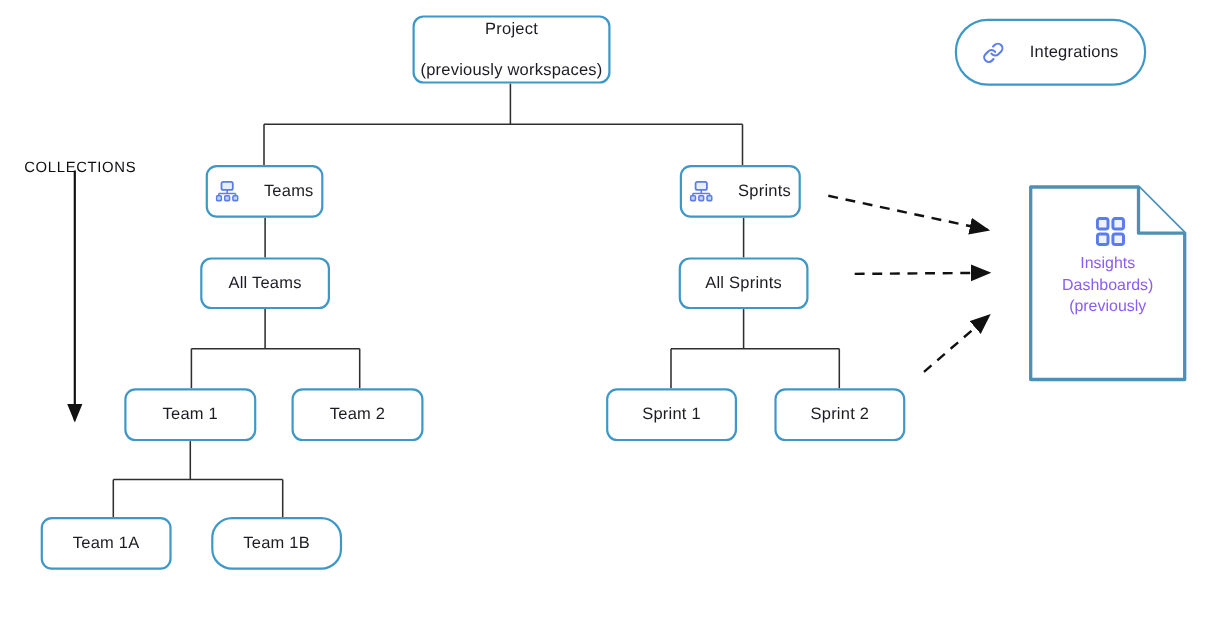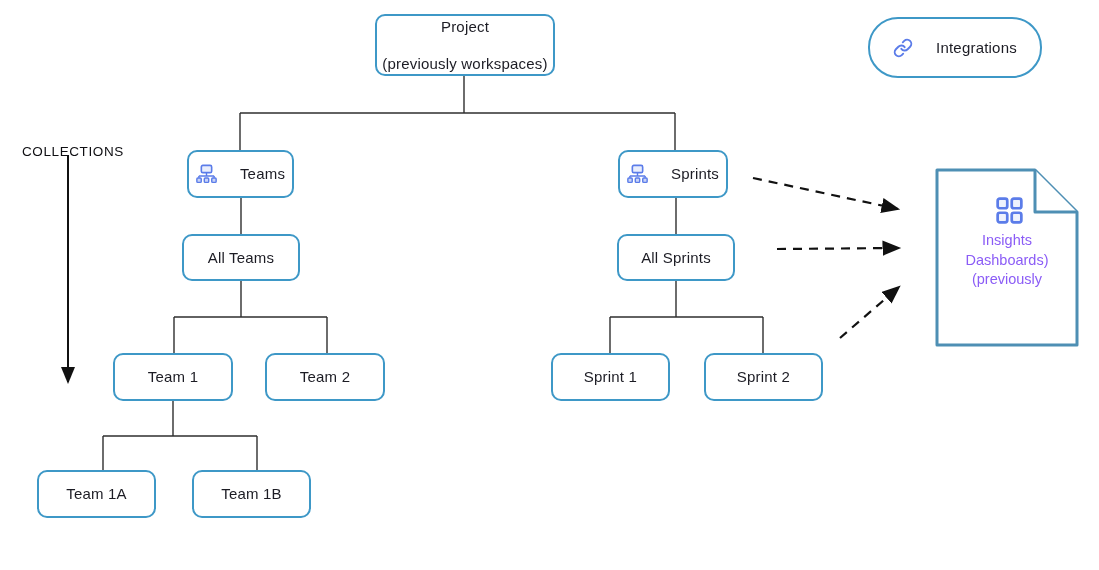--- a/index.html
+++ b/index.html
@@ -19,21 +19,21 @@
   .n-project{left:375px;top:14px;width:180px;height:62px;flex-direction:column;gap:16px;line-height:21px;}
   .n-teams{left:187px;top:150px;width:107px;height:48px;}
   .n-sprints{left:618px;top:150px;width:110px;height:48px;}
   .n-allteams{left:182px;top:234px;width:118px;height:47px;}
   .n-allsprints{left:617px;top:234px;width:118px;height:47px;}
   .n-team1{left:113px;top:353px;width:120px;height:48px;justify-content:center;}
   .n-team2{left:265px;top:353px;width:120px;height:48px;}
   .n-sprint1{left:551px;top:353px;width:119px;height:48px;}
   .n-sprint2{left:704px;top:353px;width:119px;height:48px;}
   .n-team1a{left:37px;top:470px;width:119px;height:48px;}
-  .n-team1b{left:192px;top:470px;width:119px;height:48px;}
+  .n-team1b{left:192px;top:470px;width:119px;height:48px;border-radius:19px;}
   .n-integrations{left:868px;top:17px;width:174px;height:61px;border-radius:30px;border-width:2px;}
   .collections{
     position:absolute;left:22px;top:123px;font-size:13.5px;letter-spacing:.6px;color:#0e0e12;margin-top:21px;
   }
   .insights-text{
     position:absolute;left:938px;top:231px;width:138px;text-align:center;
     font-size:14.5px;line-height:19.5px;color:#8b5cf6;
   }
   .insights-grid{position:absolute;left:996px;top:197px;}
 </style>

